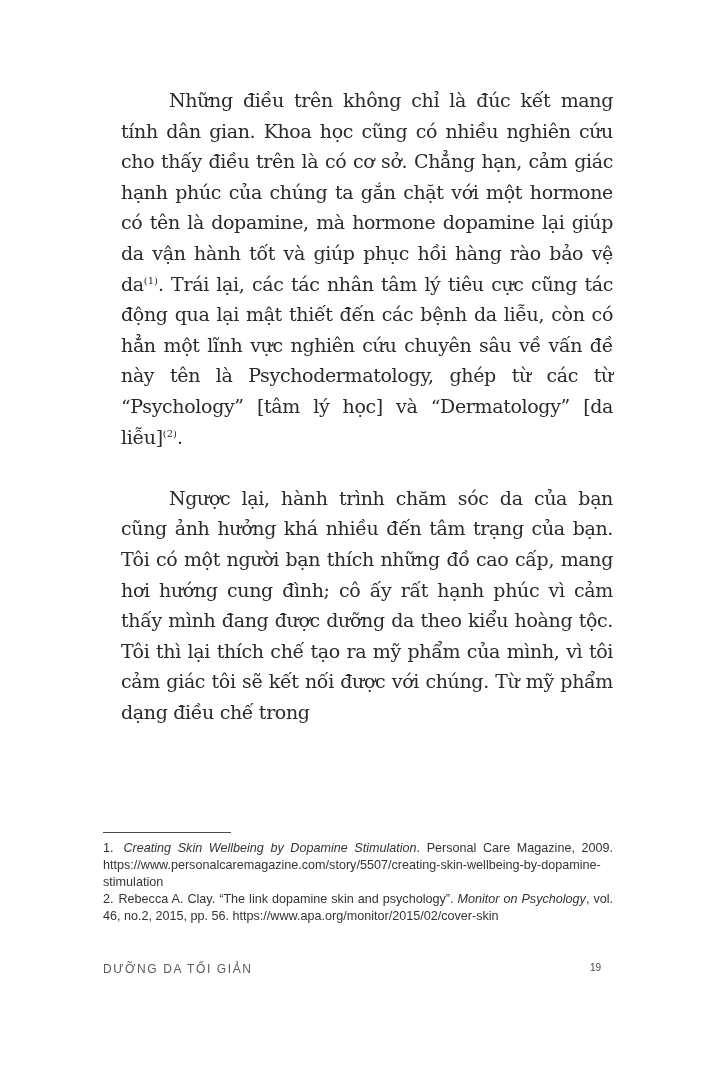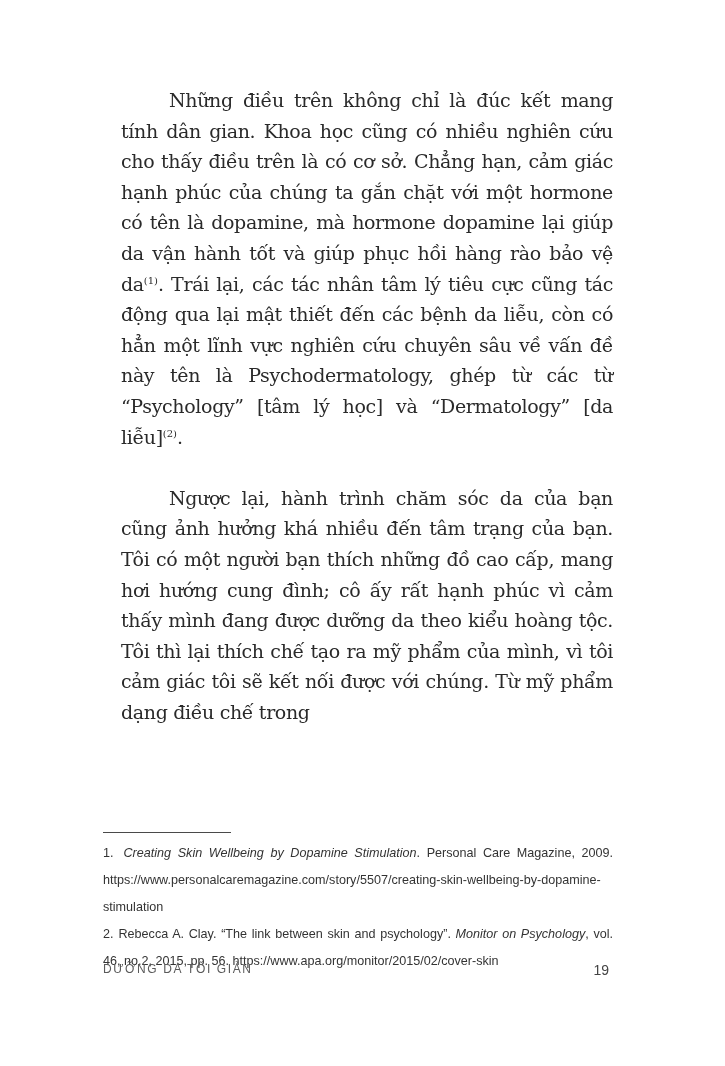--- a/index.html
+++ b/index.html
@@ -41,21 +41,21 @@
       height: 1px;
       background: #4a4a4a;
     }
     .footnotes {
       position: absolute;
       left: 103px;
       top: 840px;
       width: 510px;
       font-family: "Liberation Sans", "DejaVu Sans", sans-serif;
       font-size: 12.6px;
-      line-height: 27px;
+      line-height: 17px;
       color: #333333;
       text-align: justify;
     }
     .footnote { margin: 0; }
     .footnote .num { margin-right: 10px; }
     .footnote.fn2 .num { margin-right: 5px; }
     .footnote em { font-style: italic; }
     .running-footer {
       position: absolute;
       left: 103px;
@@ -69,41 +69,41 @@
       position: absolute;
       left: 0;
       top: 0;
       font-size: 12px;
       letter-spacing: 1.6px;
       font-weight: normal;
       color: #5a5a5a;
     }
     .page-number {
       position: absolute;
-      right: 4px;
+      right: 12px;
       top: 0;
-      font-size: 14px;
+      font-size: 10px;
       color: #444444;
     }
   </style>
 </head>
 <body>
 
 <div class="page-body" id="page-body">
     <p class="para indent"><span>Những điều trên không chỉ là đúc kết mang tính dân gian. Khoa học cũng có nhiều nghiên cứu cho thấy điều trên là có cơ sở. Chẳng hạn, cảm giác hạnh phúc của chúng ta gắn chặt với một hormone có tên là dopamine, mà hormone dopamine lại giúp da vận hành tốt và giúp phục hồi hàng rào bảo vệ da</span><sup class="ref">(1)</sup><span>. Trái lại, các tác nhân tâm lý tiêu cực cũng tác động qua lại mật thiết đến các bệnh da liễu, còn có hẳn một lĩnh vực nghiên cứu chuyên sâu về vấn đề này tên là Psychodermatology, ghép từ các từ “Psychology” [tâm lý học] và “Dermatology” [da liễu]</span><sup class="ref">(2)</sup><span>.</span></p>
     <p class="para indent gap-before"><span>Ngược lại, hành trình chăm sóc da của bạn cũng ảnh hưởng khá nhiều đến tâm trạng của bạn. Tôi có một người bạn thích những đồ cao cấp, mang hơi hướng cung đình; cô ấy rất hạnh phúc vì cảm thấy mình đang được dưỡng da theo kiểu hoàng tộc. Tôi thì lại thích chế tạo ra mỹ phẩm của mình, vì tôi cảm giác tôi sẽ kết nối được với chúng. Từ mỹ phẩm dạng điều chế trong</span></p>
   </div>
 
 <div class="footnote-rule"></div>
 
 <div class="footnotes">
   <p class="footnote fn1">
     <span class="num">1.</span><em>Creating Skin Wellbeing by Dopamine Stimulation</em><span>. Personal Care Magazine, 2009. https://www.personalcaremagazine.com/story/5507/creating-skin-wellbeing-by-dopamine-stimulation</span>
   </p>
   <p class="footnote fn2">
-    <span class="num">2.</span><span>Rebecca A. Clay. “The link between skin and psychology”. </span><em>Monitor on Psychology</em><span>, vol. 46, no.2, 2015, pp. 56. https://www.apa.org/monitor/2015/02/cover-skin</span>
+    <span class="num">2.</span><span>Rebecca A. Clay. “The link dopamine skin and psychology”. </span><em>Monitor on Psychology</em><span>, vol. 46, no.2, 2015, pp. 56. https://www.apa.org/monitor/2015/02/cover-skin</span>
   </p>
 </div>
 
 <div class="running-footer">
   <span class="book-title">DƯỠNG DA TỐI GIẢN</span>
   <span class="page-number">19</span>
 </div>
 
 </body></html>

